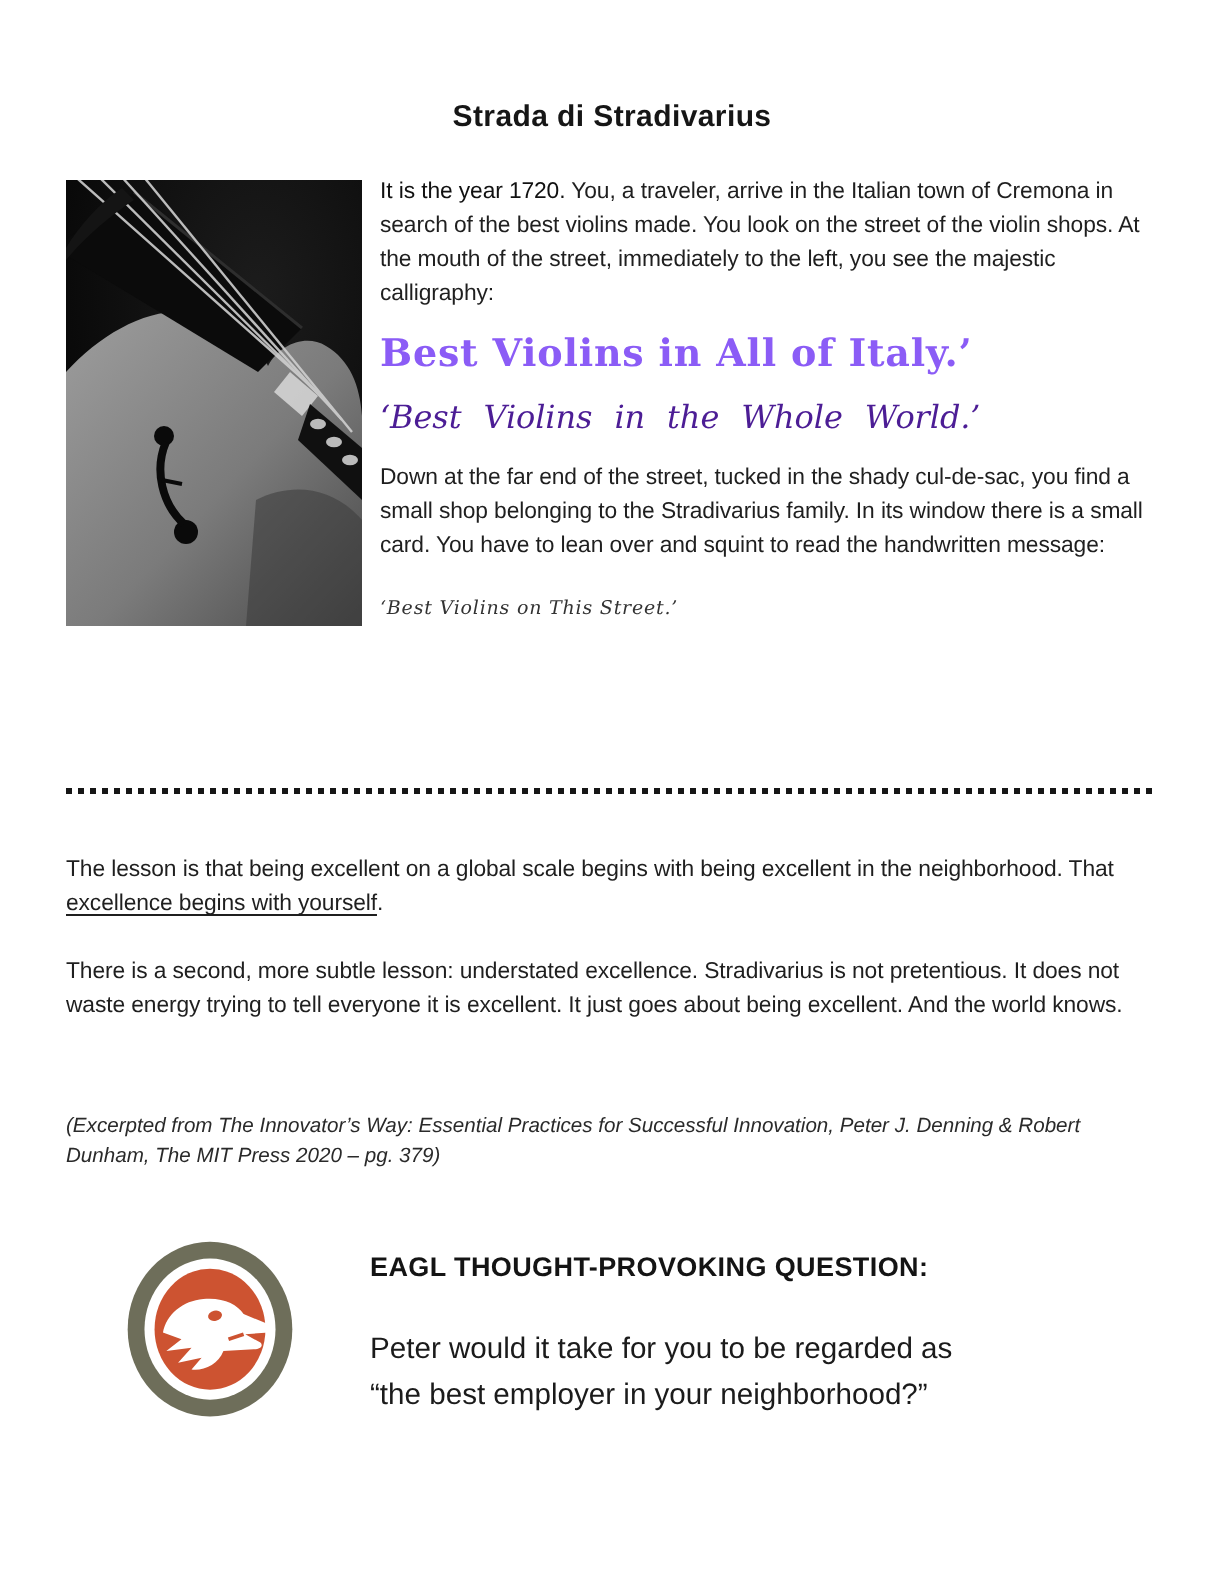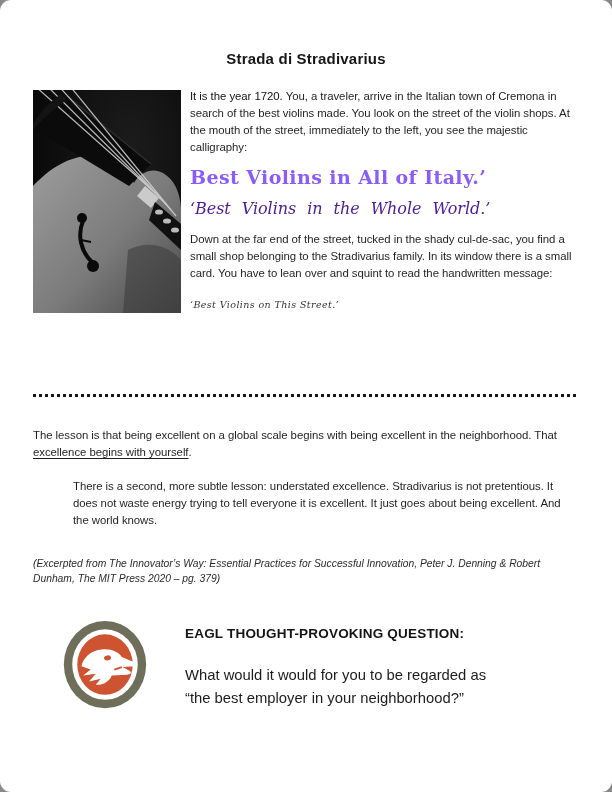--- a/index.html
+++ b/index.html
@@ -10,21 +10,20 @@
   *{margin:0;padding:0;box-sizing:border-box;}
   html,body{background:#888;}
   .page{
     position:relative;
     width:612px;height:792px;
     margin:0 auto;
     background:#ffffff;
     font-family:"Liberation Sans", sans-serif;
     color:var(--ink);
     overflow:hidden;
-    border-radius:11px;
   }
   .doc-title{
     position:absolute;top:50px;left:0;right:0;
     text-align:center;
     font-size:15px;font-weight:600;letter-spacing:.2px;color:#161616;
   }
   .story{
     position:absolute;top:88px;left:33px;right:35px;
     font-size:11.4px;line-height:17px;letter-spacing:-.05px;
   }
@@ -55,21 +54,21 @@
     margin:14px 0 0 152px;
   }
   .dotted-divider{
     position:absolute;top:394px;left:33px;right:35px;height:3px;
     background:repeating-linear-gradient(90deg,#161616 0 3px,transparent 3px 6px);
   }
   .lesson{
     position:absolute;top:427px;left:33px;right:35px;
     font-size:11.4px;line-height:17px;letter-spacing:-.05px;
   }
-  .lesson .second{margin-top:17px;margin-left:40px;}
+  .lesson .second{margin-top:17px;}
   .u{text-decoration:underline;text-underline-offset:2px;}
   .citation{
     position:absolute;top:556px;left:33px;right:51px;
     font-size:10.3px;line-height:15px;font-style:italic;color:#2a2a2a;
     text-align:left;
   }
   .eagl{
     position:absolute;top:620px;left:63px;right:29px;
     display:flex;align-items:flex-start;
   }
@@ -178,19 +177,19 @@
                  L31,73 L39,64
                  L24,66 L33,59
                  Z" fill="#ffffff"></path>
         <ellipse cx="53" cy="45" rx="4.2" ry="3" style="fill:var(--logo-center)" transform="rotate(-12 53 45)"></ellipse>
         <path d="M70,56 L61,59" stroke-width="2.2" fill="none" style="stroke:var(--logo-center)"></path>
       </svg>
     </div>
     <div class="eagl-text">
       <div class="eagl-heading">EAGL THOUGHT-PROVOKING QUESTION:</div>
       <div class="eagl-question">
-        <div>What would it would for you to be regarded as</div>
+        <div>Peter would it take for you to be regarded as</div>
         <div>“the best employer in your neighborhood?”</div>
       </div>
     </div>
   </div>
 
 </div>
 
 </body></html>

